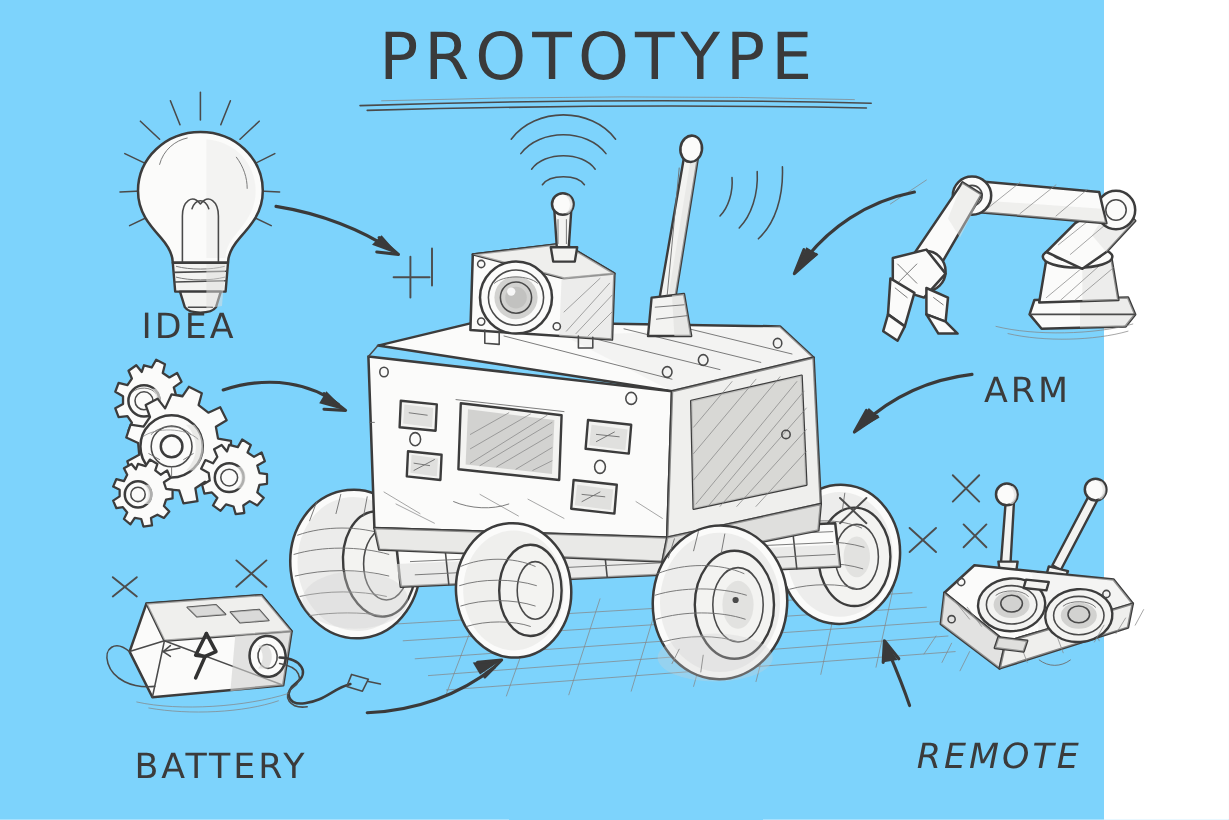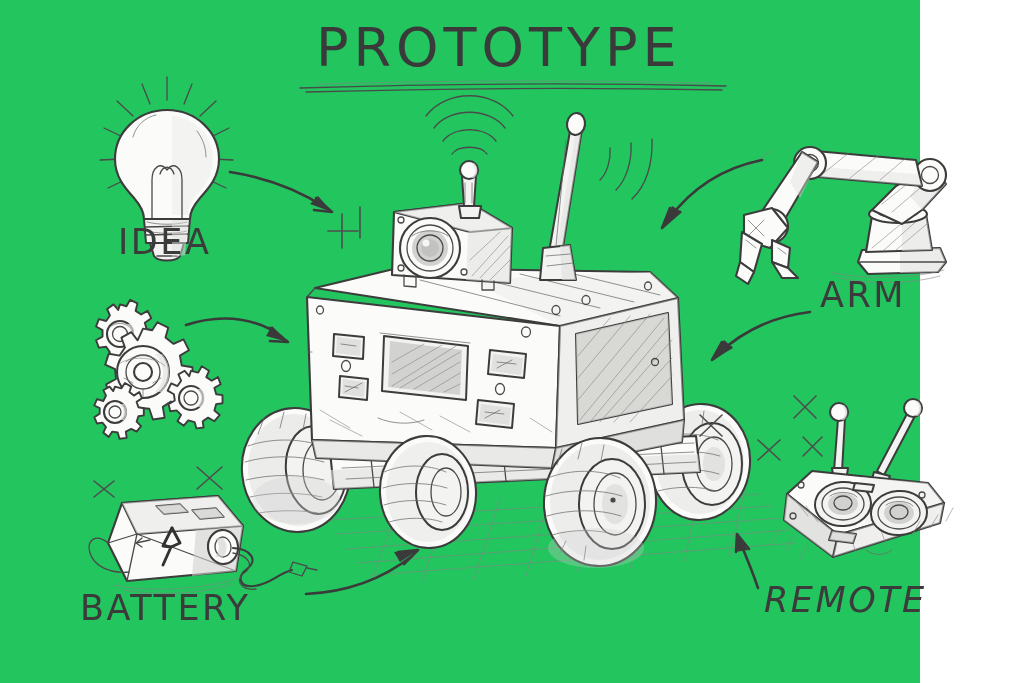--- a/index.html
+++ b/index.html
@@ -11,21 +11,21 @@
   body {
     width: 1024px;
     height: 683px;
     overflow: hidden;
     font-family: "DejaVu Sans", sans-serif;
   }
   #sketch-page {
     position: relative;
     width: 920px;
     height: 683px;
-    background: #22c55e;
+    background: #7dd3fc;
   }
   #sketch-svg {
     position: absolute;
     top: 0; left: 0;
     width: 1024px;
     height: 683px;
     display: block;
   }
   .ink      { fill: none; stroke: #3c3c3c; stroke-width: 2.1; stroke-linecap: round; stroke-linejoin: round; }
   .ink-thin { fill: none; stroke: #4a4a4a; stroke-width: 1.3; stroke-linecap: round; stroke-linejoin: round; }
@@ -49,21 +49,21 @@
     font-weight: 400;
     letter-spacing: 2.5px;
     white-space: nowrap;
     user-select: none;
   }
   #title-text {
     font-size: 54px;
     letter-spacing: 5px;
     color: #3a3a3a;
   }
-  .part-label { font-size: 35px; }
+  .part-label { font-size: 29px; margin-top: 33px; }
 </style>
 </head>
 <body>
 
 <div id="sketch-page">
 
   <svg id="sketch-svg" viewBox="0 0 1024 683">
 
     <g>
       <path class="ink-thin" d="M300 88 Q520 81 726 86" stroke-width="1.8"></path>
@@ -618,17 +618,17 @@
     </g>
 
   </svg>
 
   <div id="title-text" class="label-text" style="left:316px; top:16px;">PROTOTYPE</div>
 
   <div class="label-text part-label" style="left:118px; top:222px;">IDEA</div>
 
   <div class="label-text part-label" style="left:820px; top:275px;">ARM</div>
 
-  <div class="label-text part-label" style="left:80px; top:588px;text-align:right;">BATTERY</div>
+  <div class="label-text part-label" style="left:112px; top:588px;text-align:right;">BATTERY</div>
 
   <div class="label-text part-label" style="left:764px; top:580px;font-style:italic;">REMOTE</div>
 
 </div>
 
 </body></html>

